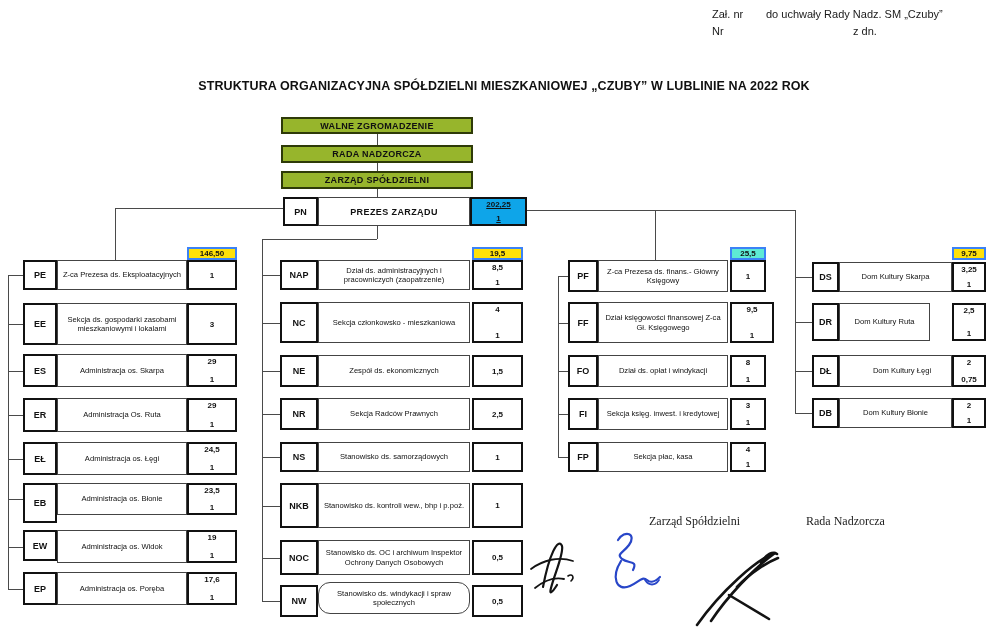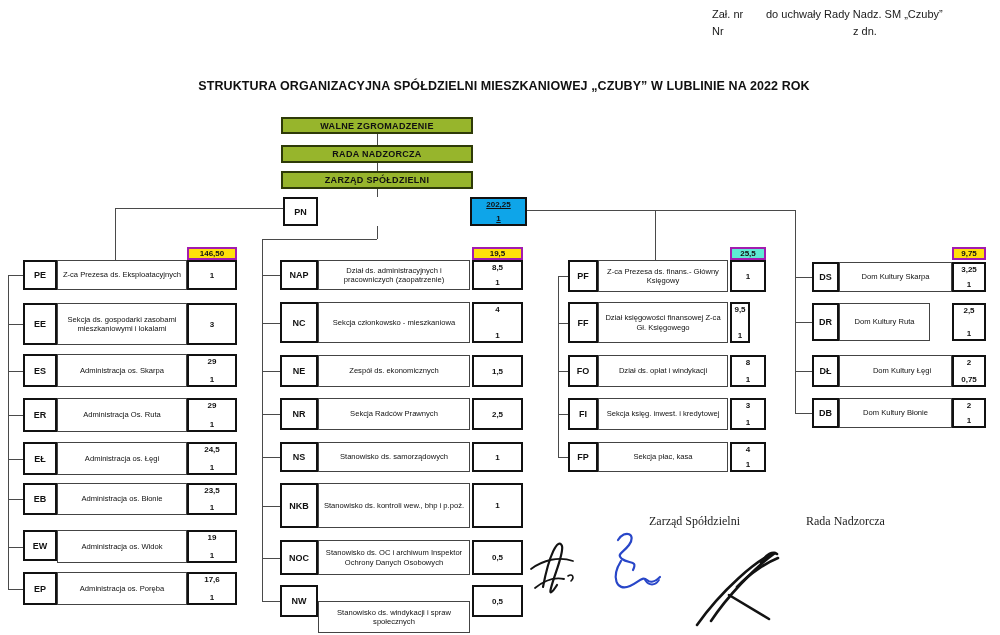--- a/index.html
+++ b/index.html
@@ -15,21 +15,21 @@
         font-weight:bold;font-size:9px;letter-spacing:.3px;}
   
   .code-box{border:2px solid #111;background:#fff;display:flex;align-items:center;justify-content:center;
             font-weight:bold;font-size:9px;}
   .label-box{border:1px solid #444;background:#fff;display:flex;align-items:center;justify-content:center;
              text-align:center;font-size:7.6px;line-height:1.25;padding:1px 3px;}
   .num-box{border:2px solid #111;background:#fff;font-weight:bold;font-size:8px;display:flex;
            flex-direction:column;align-items:center;}
   .num-box.two{justify-content:space-between;padding:1px 0 1px 0;}
   .num-box.one{justify-content:center;}
-  .total-box{border:2px solid #a21caf;font-weight:bold;font-size:8px;display:flex;
+  .total-box{border:2px solid #3b82f6;font-weight:bold;font-size:8px;display:flex;
              align-items:center;justify-content:center;}
   
   .hline,.vline{background:#4a4a4a;}
   .hline{height:1px;}
   .vline{width:1px;}
   
   .sig-label{font-family:"Liberation Serif",serif;font-size:12px;color:#222;}
   #president-label{border:1px solid #444;background:#fff;display:flex;align-items:center;justify-content:center;
                    font-weight:bold;font-size:9px;letter-spacing:.4px;}
 </style>
@@ -113,21 +113,21 @@
       <div class="abs num-box two" style="left: 187px; top: 398px; width: 50px; height: 34px;">
         <span>29</span>
         <span>1</span>
       </div>
       <div class="abs code-box" style="left: 23px; top: 442px; width: 34px; height: 33px;">EŁ</div>
       <div class="abs label-box" style="left: 57px; top: 442px; width: 130px; height: 33px;">Administracja os. Łęgi</div>
       <div class="abs num-box two" style="left: 187px; top: 442px; width: 50px; height: 33px;">
         <span>24,5</span>
         <span>1</span>
       </div>
-      <div class="abs code-box" style="left: 23px; top: 483px; width: 34px; height: 32px;">EB</div>
+      <div class="abs code-box" style="left: 23px; top: 483px; width: 34px; height: 40px;">EB</div>
       <div class="abs label-box" style="left: 57px; top: 483px; width: 130px; height: 32px;">Administracja os. Błonie</div>
       <div class="abs num-box two" style="left: 187px; top: 483px; width: 50px; height: 32px;">
         <span>23,5</span>
         <span>1</span>
       </div>
       <div class="abs code-box" style="left: 23px; top: 530px; width: 34px; height: 31px;">EW</div>
       <div class="abs label-box" style="left: 57px; top: 530px; width: 130px; height: 33px;">Administracja os. Widok</div>
       <div class="abs num-box two" style="left: 187px; top: 530px; width: 50px; height: 33px;">
         <span>19</span>
         <span>1</span>
@@ -170,33 +170,33 @@
       <div class="abs label-box" style="left: 318px; top: 483px; width: 152px; height: 45px;">Stanowisko ds. kontroli wew., bhp i p.poż.</div>
       <div class="abs num-box one" style="left: 472px; top: 483px; width: 51px; height: 45px;">
         <span>1</span>
       </div>
       <div class="abs code-box" style="left: 280px; top: 540px; width: 38px; height: 35px;">NOC</div>
       <div class="abs label-box" style="left: 318px; top: 540px; width: 152px; height: 35px;">Stanowisko ds. OC i archiwum Inspektor Ochrony Danych Osobowych</div>
       <div class="abs num-box one" style="left: 472px; top: 540px; width: 51px; height: 35px;">
         <span>0,5</span>
       </div>
       <div class="abs code-box" style="left: 280px; top: 585px; width: 38px; height: 32px;">NW</div>
-      <div class="abs label-box" style="left: 318px; top: 601px; width: 152px; height: 32px;">Stanowisko ds. windykacji i spraw społecznych</div>
+      <div class="abs label-box" style="left: 318px; top: 582px; width: 152px; height: 32px; border-radius: 12px;">Stanowisko ds. windykacji i spraw społecznych</div>
       <div class="abs num-box one" style="left: 472px; top: 585px; width: 51px; height: 32px;">
         <span>0,5</span>
       </div>
       <div class="abs total-box" style="left: 730px; top: 247px; width: 36px; height: 13px; background: #5eead4;">25,5</div>
       <div class="abs code-box" style="left: 568px; top: 260px; width: 30px; height: 32px;">PF</div>
       <div class="abs label-box" style="left: 598px; top: 260px; width: 130px; height: 32px;">Z-ca Prezesa ds. finans.- Główny Księgowy</div>
       <div class="abs num-box one" style="left: 730px; top: 260px; width: 36px; height: 32px;">
         <span>1</span>
       </div>
       <div class="abs code-box" style="left: 568px; top: 302px; width: 30px; height: 41px;">FF</div>
       <div class="abs label-box" style="left: 598px; top: 302px; width: 130px; height: 41px;">Dział księgowości finansowej Z-ca Gł. Księgowego</div>
-      <div class="abs num-box two" style="left: 730px; top: 302px; width: 20px; height: 41px;">
+      <div class="abs num-box two" style="left: 730px; top: 302px; width: 44px; height: 41px;">
         <span>9,5</span>
         <span>1</span>
       </div>
       <div class="abs code-box" style="left: 568px; top: 355px; width: 30px; height: 32px;">FO</div>
       <div class="abs label-box" style="left: 598px; top: 355px; width: 130px; height: 32px;">Dział ds. opłat i windykacji</div>
       <div class="abs num-box two" style="left: 730px; top: 355px; width: 36px; height: 32px;">
         <span>8</span>
         <span>1</span>
       </div>
       <div class="abs code-box" style="left: 568px; top: 398px; width: 30px; height: 32px;">FI</div>
@@ -232,20 +232,21 @@
       </div>
       <div class="abs code-box" style="left: 812px; top: 398px; width: 27px; height: 30px;">DB</div>
       <div class="abs label-box" style="left: 839px; top: 398px; width: 113px; height: 30px;">Dom Kultury Błonie</div>
       <div class="abs num-box two" style="left: 952px; top: 398px; width: 34px; height: 30px;">
         <span>2</span>
         <span>1</span>
       </div>
     </div>
 
   <div class="abs code-box" style="left:283px;top:197px;width:35px;height:29px;">PN</div>
+  <div id="president-label" class="abs" style="left:318px;top:197px;width:152px;height:29px;">PREZES ZARZĄDU</div>
   <div class="abs num-box two" id="president-num" style="left: 470px; top: 197px; width: 57px; height: 29px; background: #0ea5e9; text-decoration: underline;">
     <span>202,25</span>
     <span>1</span>
   </div>
 
   <div class="abs sig-label" style="left:649px;top:514px;">Zarząd Spółdzielni</div>
   <div class="abs sig-label" style="left:806px;top:514px;">Rada Nadzorcza</div>
 
   <svg class="abs" style="left:505px;top:525px;" width="300" height="110" viewBox="0 0 300 110">
     <g id="sig1" fill="none" stroke-width="2.2" stroke-linecap="round" stroke="#131313">

